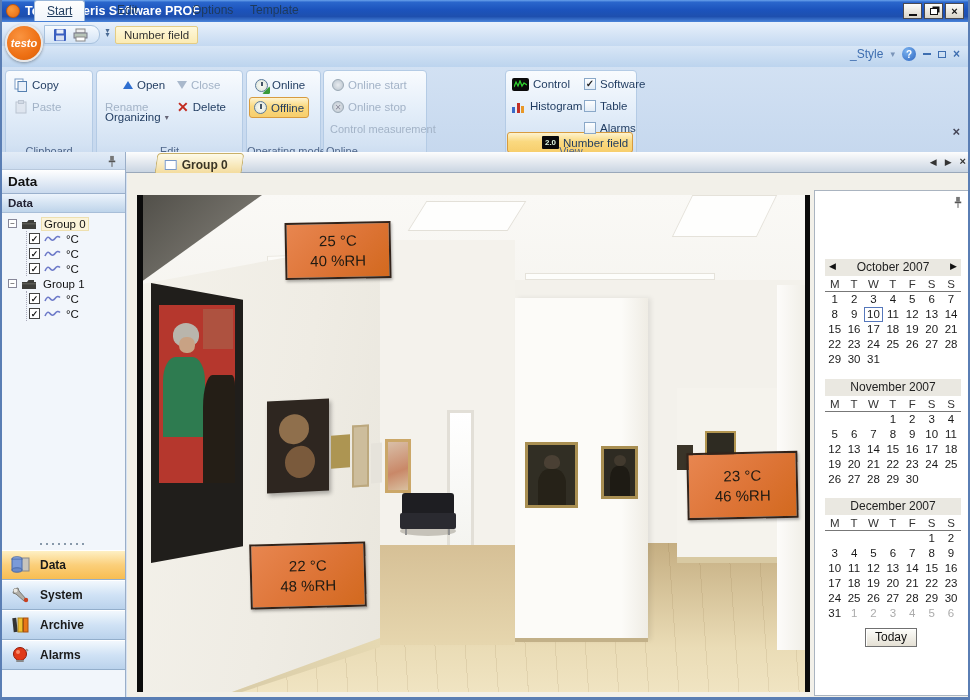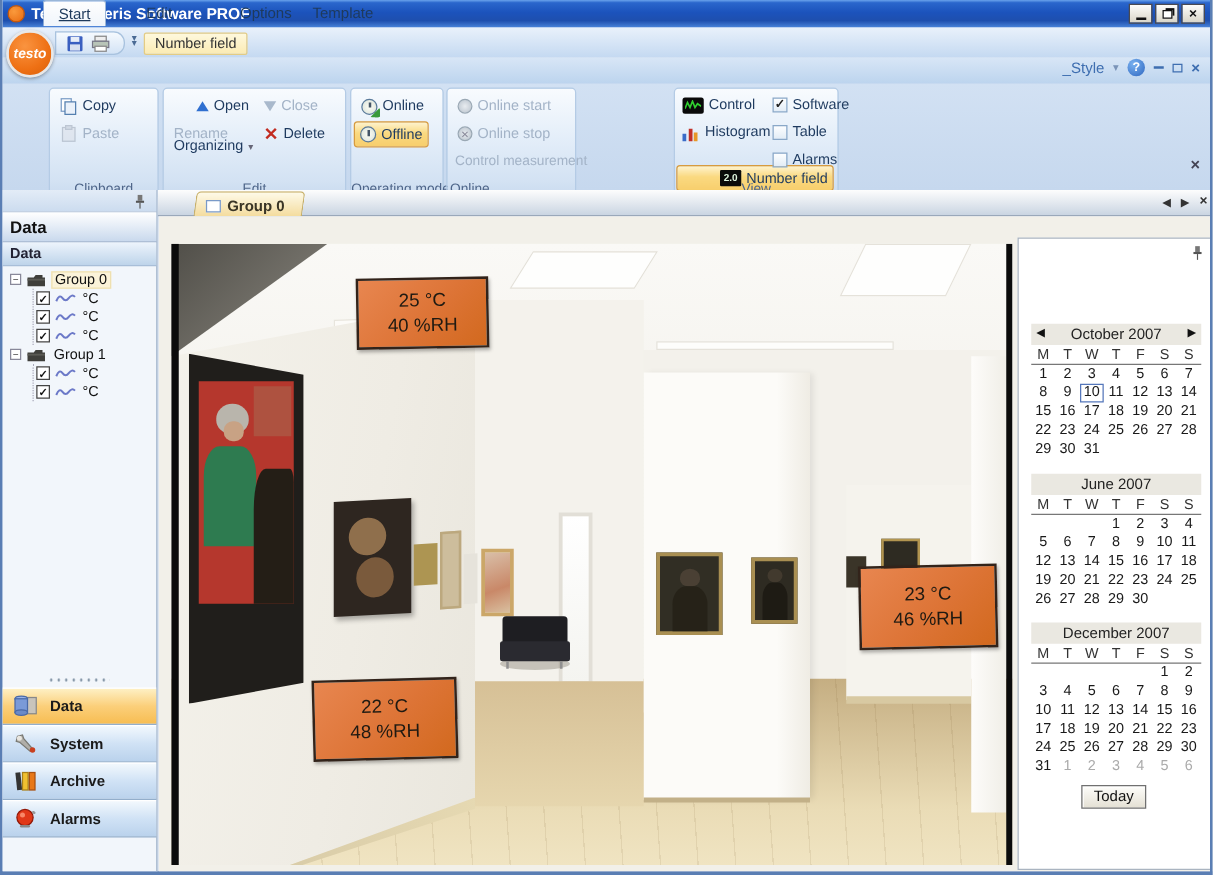--- a/index.html
+++ b/index.html
@@ -33,21 +33,21 @@
   .mtab{position:absolute;top:0;height:21px;padding:3px 12px 0;font-size:12px;color:#1E3A5C;}
   .mtab.active{background:linear-gradient(#FEFEFE,#F0F5FB);border:1px solid #9AB6D8;border-bottom:none;border-radius:3px 3px 0 0;}
   .styleArea{position:absolute;right:8px;top:47px;display:flex;align-items:center;gap:7px;font-size:12px;color:#3E6EB0;}
   .helpicon{width:14px;height:14px;border-radius:50%;background:radial-gradient(circle at 35% 30%,#7AB2F0,#2E66C0);
     color:#fff;font-size:10px;font-weight:bold;display:flex;align-items:center;justify-content:center;}
   .smin{width:8px;height:2px;background:#3E6EB0;}
   .srest{width:8px;height:7px;border:1.5px solid #3E6EB0;}
   
   .ribbon{position:absolute;left:0;top:67px;width:100%;height:85px;background:linear-gradient(#D2E1F3,#C6D8EE);}
   .rgroup{position:absolute;top:3px;height:89px;border:1px solid #B4CBE5;border-radius:4px;
-    background:linear-gradient(#F8FBFE,#E4EEf9 45%,#D3E2F3 85%,#C9DAEF);margin-left:34px;}
+    background:linear-gradient(#F8FBFE,#E4EEf9 45%,#D3E2F3 85%,#C9DAEF);}
   .rcap{position:absolute;bottom:1px;left:0;width:100%;text-align:center;font-size:11px;color:#4E6589;white-space:nowrap;}
   .rcap.left{text-align:left;padding-left:2px;}
   .rbtn{position:absolute;height:20px;display:flex;align-items:center;gap:4px;font-size:11.5px;color:#1E3A5F;padding:0 4px;white-space:nowrap;}
   .rbtn.dis{color:#A3B3C7;}
   .rbtn.hl{background:linear-gradient(#FEF3CE,#FAD980 45%,#F7CE6C);border:1px solid #D79B3F;border-radius:3px;height:21px;}
   .tri-up{width:0;height:0;border-left:5px solid transparent;border-right:5px solid transparent;border-bottom:8px solid #2F6FD0;}
   .tri-dn{width:0;height:0;border-left:5px solid transparent;border-right:5px solid transparent;border-top:8px solid #A9B9CC;}
   .delx{color:#C22B20;font-weight:bold;font-size:14px;line-height:12px;}
   .clock{width:13px;height:13px;border-radius:50%;border:1.5px solid #5A7A9A;background:radial-gradient(#FDFDF4,#D8E0D8);position:relative;}
   .clock:after{content:"";position:absolute;left:5px;top:2px;width:1.5px;height:4.5px;background:#456;}
@@ -533,21 +533,21 @@
             <span class="cal-cell">29</span>
             <span class="cal-cell">30</span>
             <span class="cal-cell">31</span>
             <span class="cal-cell"></span>
             <span class="cal-cell"></span>
             <span class="cal-cell"></span>
             <span class="cal-cell"></span>
           </div>
         </div>
         <div class="cal" style="top: 188px;">
-          <div class="cal-head"><span>June 2007</span></div>
+          <div class="cal-head"><span>November 2007</span></div>
           <div class="cal-days">
             <span>M</span>
             <span>T</span>
             <span>W</span>
             <span>T</span>
             <span>F</span>
             <span>S</span>
             <span>S</span>
           </div>
           <div class="cal-week">

